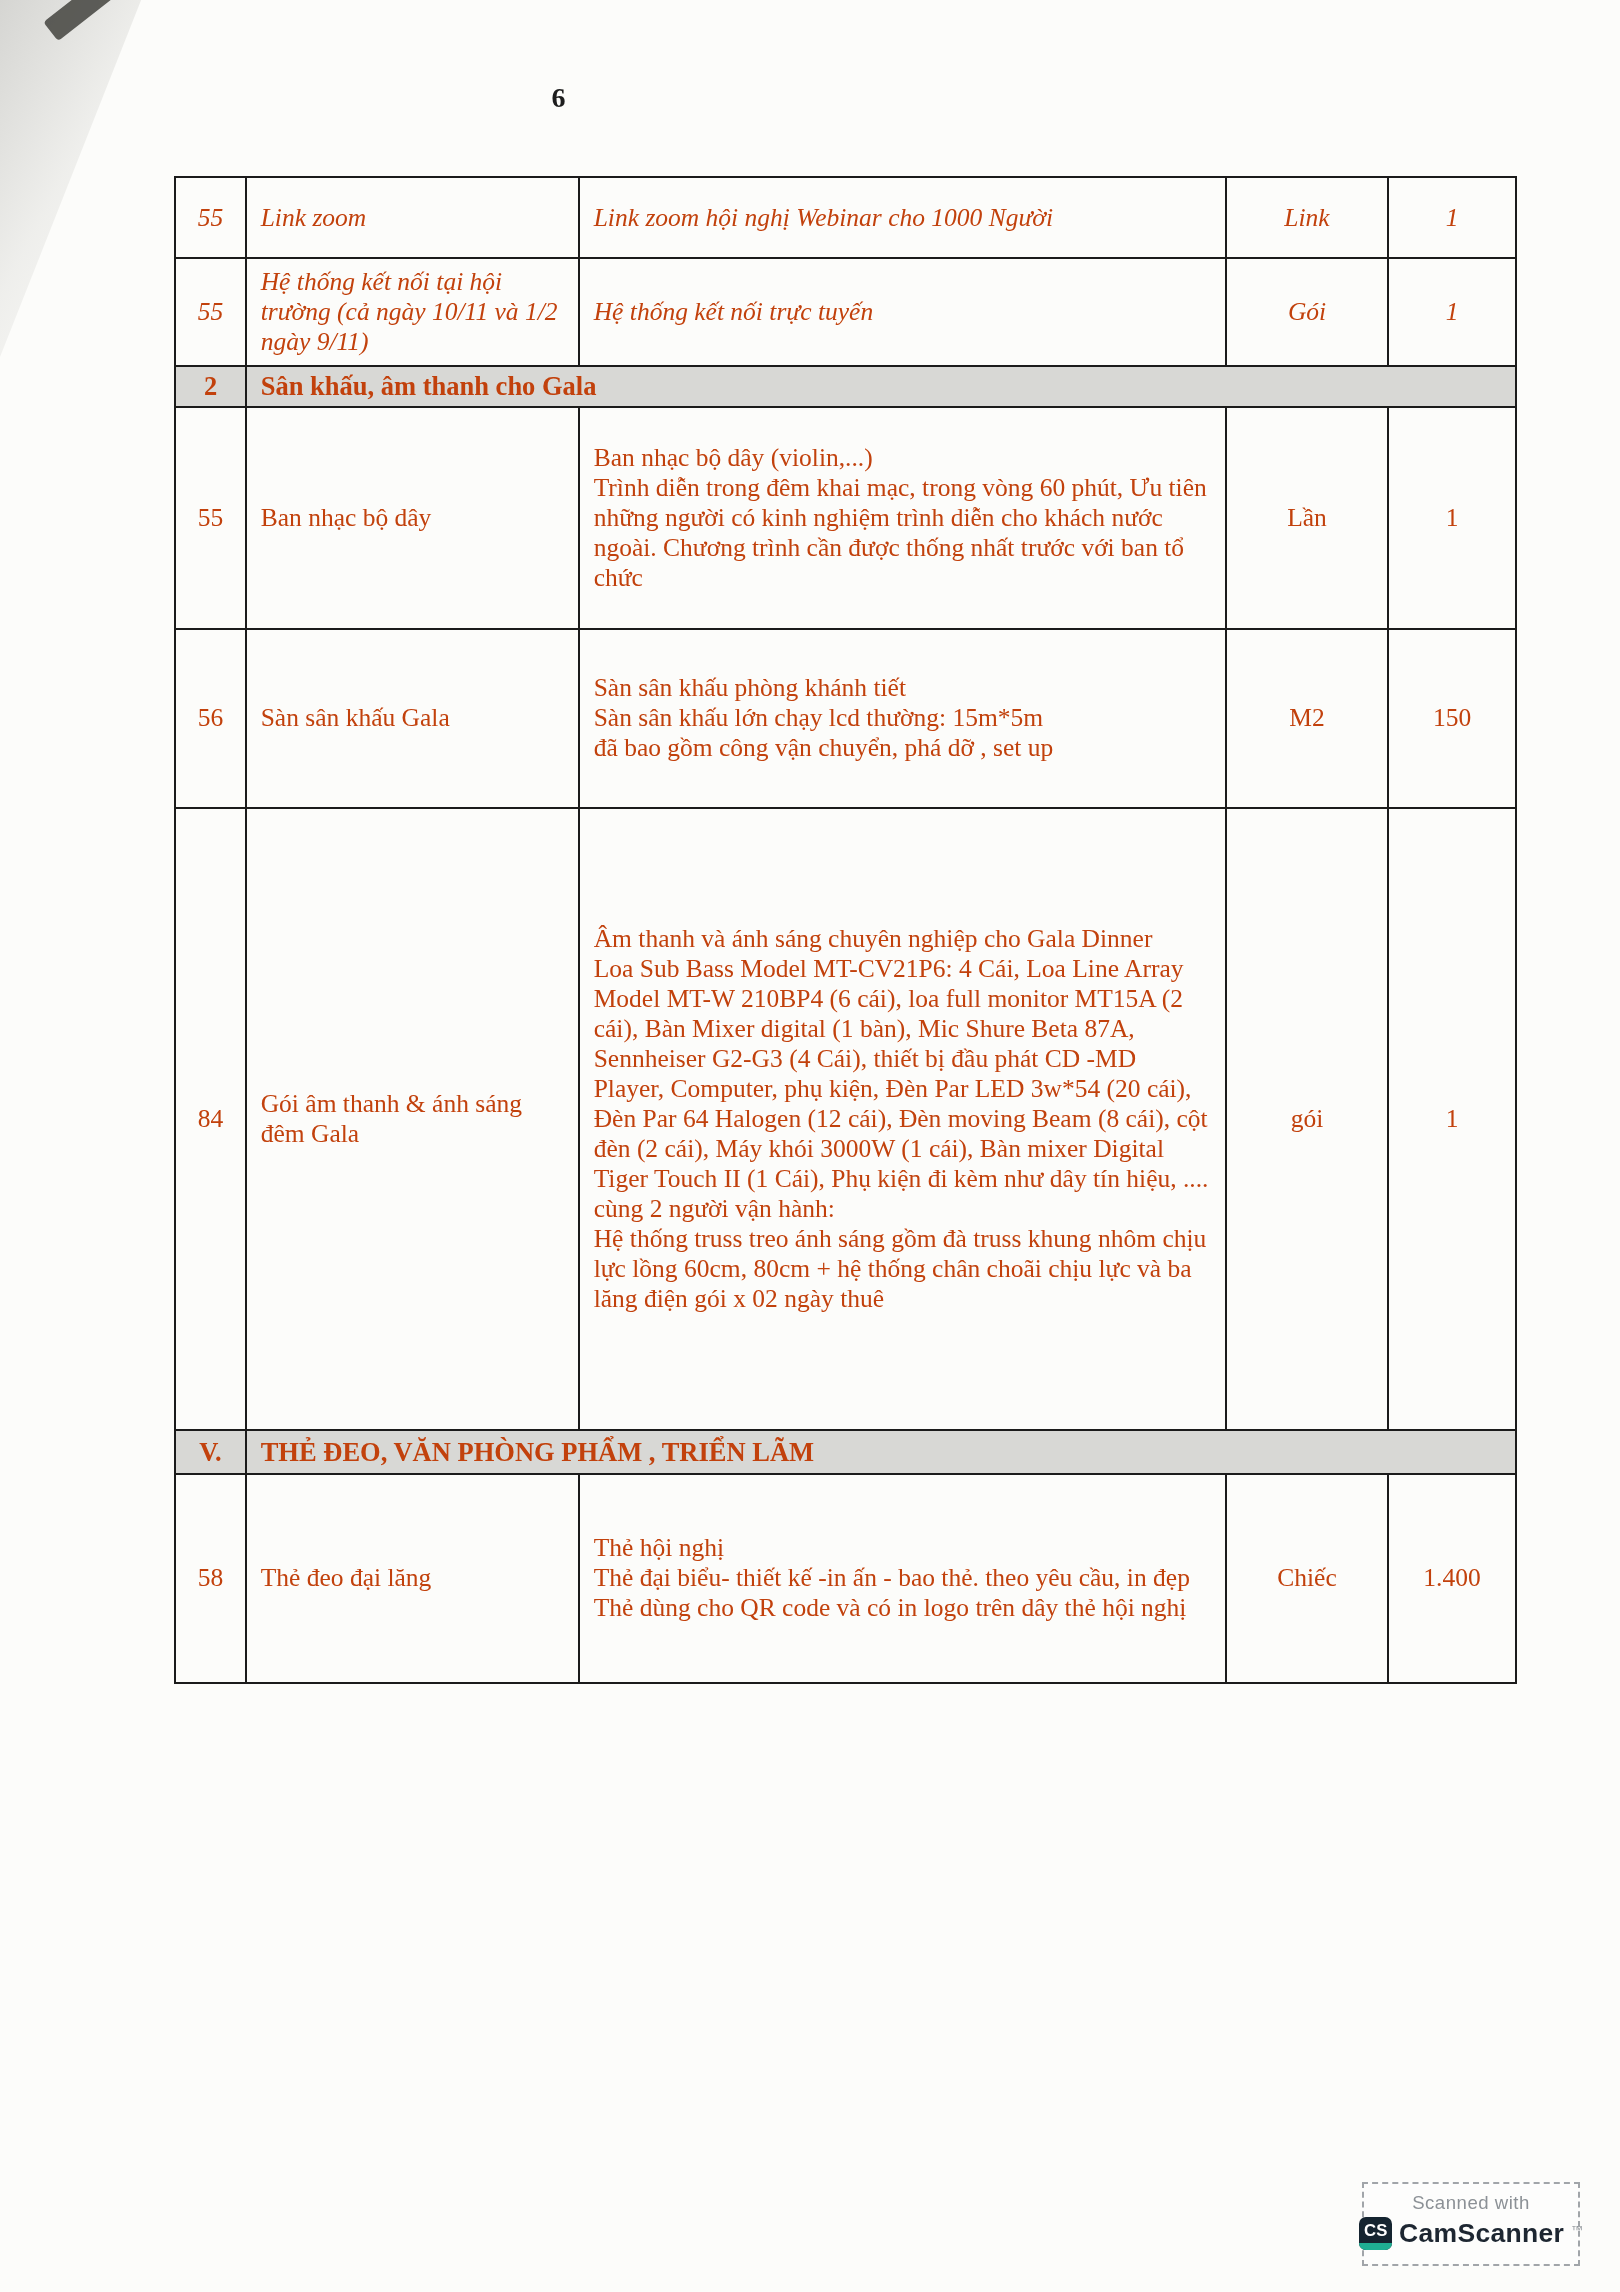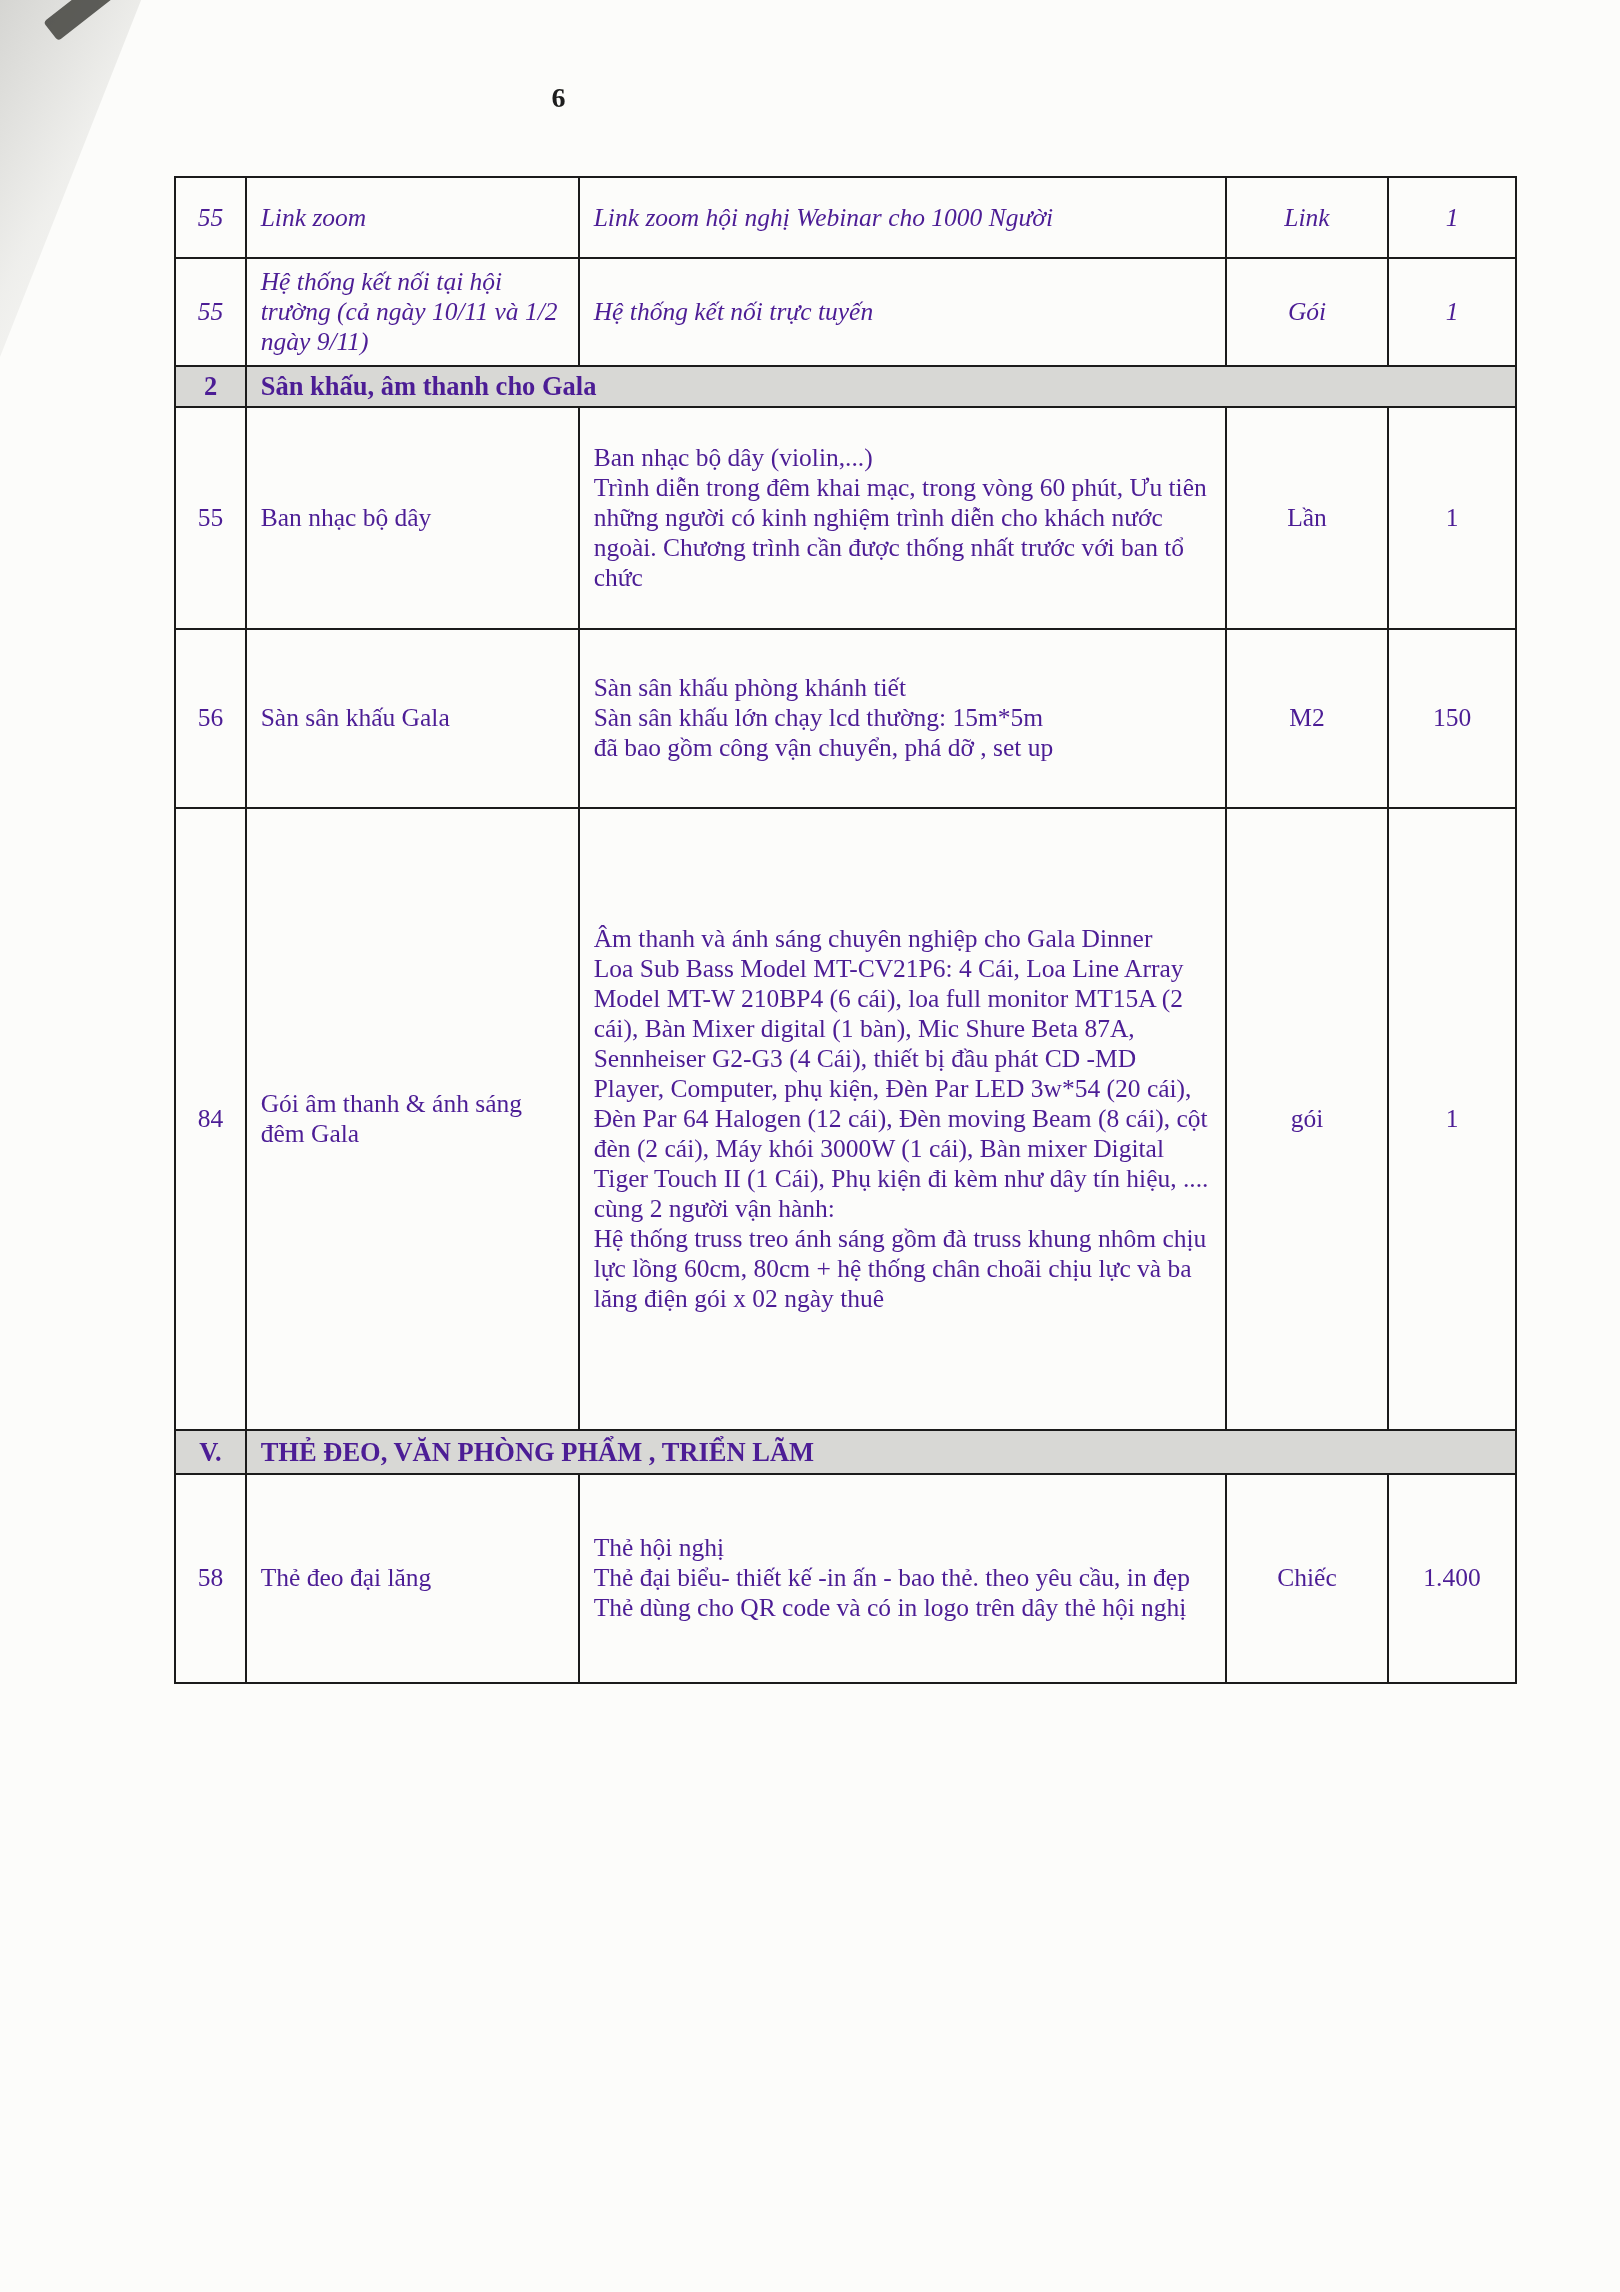--- a/index.html
+++ b/index.html
@@ -41,21 +41,21 @@
     position:absolute; left:174px; top:176px;
     width:1341px;
     border-collapse:collapse; table-layout:fixed;
   }
   .quote-table td {
     border:2.9px solid #1b1b1b;
     padding:7.8px 13.7px;
     vertical-align:middle;
     font-size:25.5px;
     line-height:30px;
-    color:#4c1d95;
+    color:#c2410c;
   }
   .col-no   { text-align:center; }
   .col-unit { text-align:center; }
   .col-qty  { text-align:center; }
   .desc     { white-space:pre-line;border-radius:24px; }
   tr.row-italic td { font-style:italic; }
   tr.sec td {
     background:#d8d8d5;
     font-weight:bold;
     font-size:26.5px;
@@ -187,15 +187,25 @@
         <td class="col-item">Thẻ đeo đại lăng</td>
         <td class="col-desc desc">Thẻ hội nghị
 Thẻ đại biểu- thiết kế -in ấn - bao thẻ. theo yêu cầu, in đẹp
 Thẻ dùng cho QR code và có in logo trên dây thẻ hội nghị</td>
         <td class="col-unit">Chiếc</td>
         <td class="col-qty">1.400</td>
       </tr>
     </tbody>
   </table>
 
+  <div class="scan-badge">
+    <div class="line1">Scanned with</div>
+    <div class="brand-row">
+      <div class="cs-logo">
+        <span class="cs-letters">CS</span>
+      </div>
+      <span class="brand">CamScanner</span>
+      <span class="tm">™</span>
+    </div>
+  </div>
 
 </div>
 
 
 </body></html>

